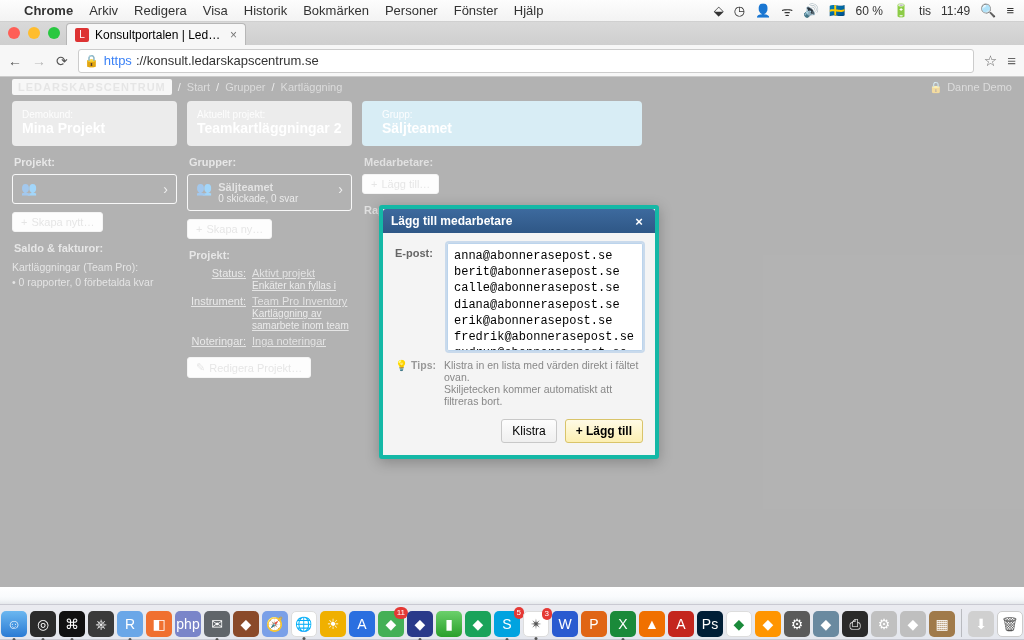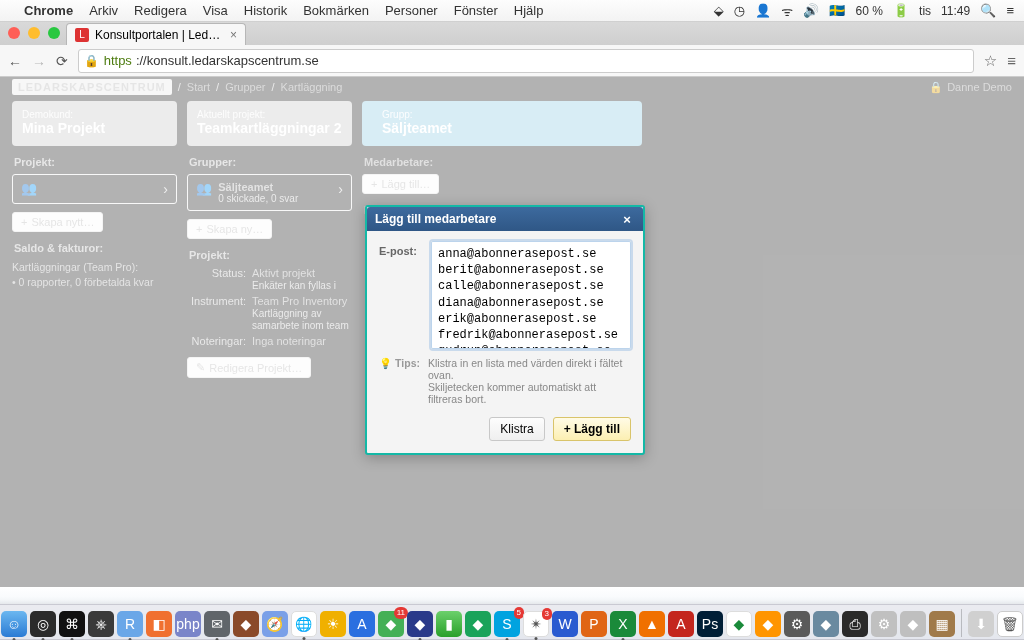--- a/index.html
+++ b/index.html
@@ -37,21 +37,21 @@
   .toolbar {
     height:32px; background:#f7f7f7; border-bottom:1px solid #ccc;
     display:flex; align-items:center; padding:0 8px; gap:10px; font-size:14px; color:#555;
   }
   .toolbar .navbtn { cursor:pointer; }
   .omnibox {
     flex:1; background:#fff; border:1px solid #ccc; border-radius:3px;
     height:24px; display:flex; align-items:center; padding:0 6px; font-size:13px; gap:4px;
   }
   .omnibox .lock{ color:#0a8f08; font-size:12px;}
-  .omnibox .https{ color:#4d7c0f;}
+  .omnibox .https{ color:#3b82f6;}
   .omnibox .rest{ color:#333;}
   .toolbar .tbicon{ font-size:15px; color:#666;}
 
   
   .viewport {
     position: relative; height: calc(100% - 22px - 23px - 32px - 53px);
     background:#404040;
   }
   .appbar {
     height: 20px; padding: 4px 12px; font-size: 11px; color:#a8a8a8;
@@ -85,37 +85,37 @@
     position:relative;
   }
   .listitem .chev{ margin-left:auto; font-size:14px; color:#d5d5d5;}
   .listitem .title{ font-weight:700; color:#b8b8b8;}
   .listitem .sub{ font-size:10px; color:#cfcfcf;}
   .btn-ghost{
     display:inline-flex; align-items:center; gap:4px;
     border:1px solid #e3e3e3; border-radius:3px; padding:3px 8px;
     font-size:11px; color:#bfbfbf; background:#fafafa;
   }
-  .kv { display:flex; font-size:11px; color:#bfbfbf; margin-bottom:4px;}
+  .kv { display:flex; font-size:11px; color:#bfbfbf; margin-bottom:4px;text-decoration:underline;}
   .kv .k{ width:65px; color:#c9c9c9; text-align:right; padding-right:6px;}
   .kv .v{ flex:1; color:#b8b8b8;}
   .kv .vsub{ font-size:10px; color:#cfcfcf;}
 
   
   .dim-overlay{
     position:absolute; inset:0; background:rgba(255,255,255,0.6);
     pointer-events:none;
   }
   
   .col3 .panelhead { position:relative; z-index:0;padding-left:20px;}
 
   
   .modal {
-    position:absolute; left:365px; top:128px; width:280px;
-    border:2px solid #14b8a6; border-radius:3px; background:#f4f4f4;
+    position:absolute; left:379px; top:128px; width:280px;
+    border:4px solid #14b8a6; border-radius:3px; background:#f4f4f4;
     box-shadow: 0 3px 14px rgba(0,0,0,.25);
     z-index: 50;
   }
   .modal-titlebar{
     background: linear-gradient(#3d6a9e,#2f5786);
     color:#fff; font-size:12px; font-weight:600;
     padding:4px 8px; display:flex; align-items:center;
     border-top-left-radius:3px;border-top-right-radius:3px;
   }
   .modal-titlebar .x{

